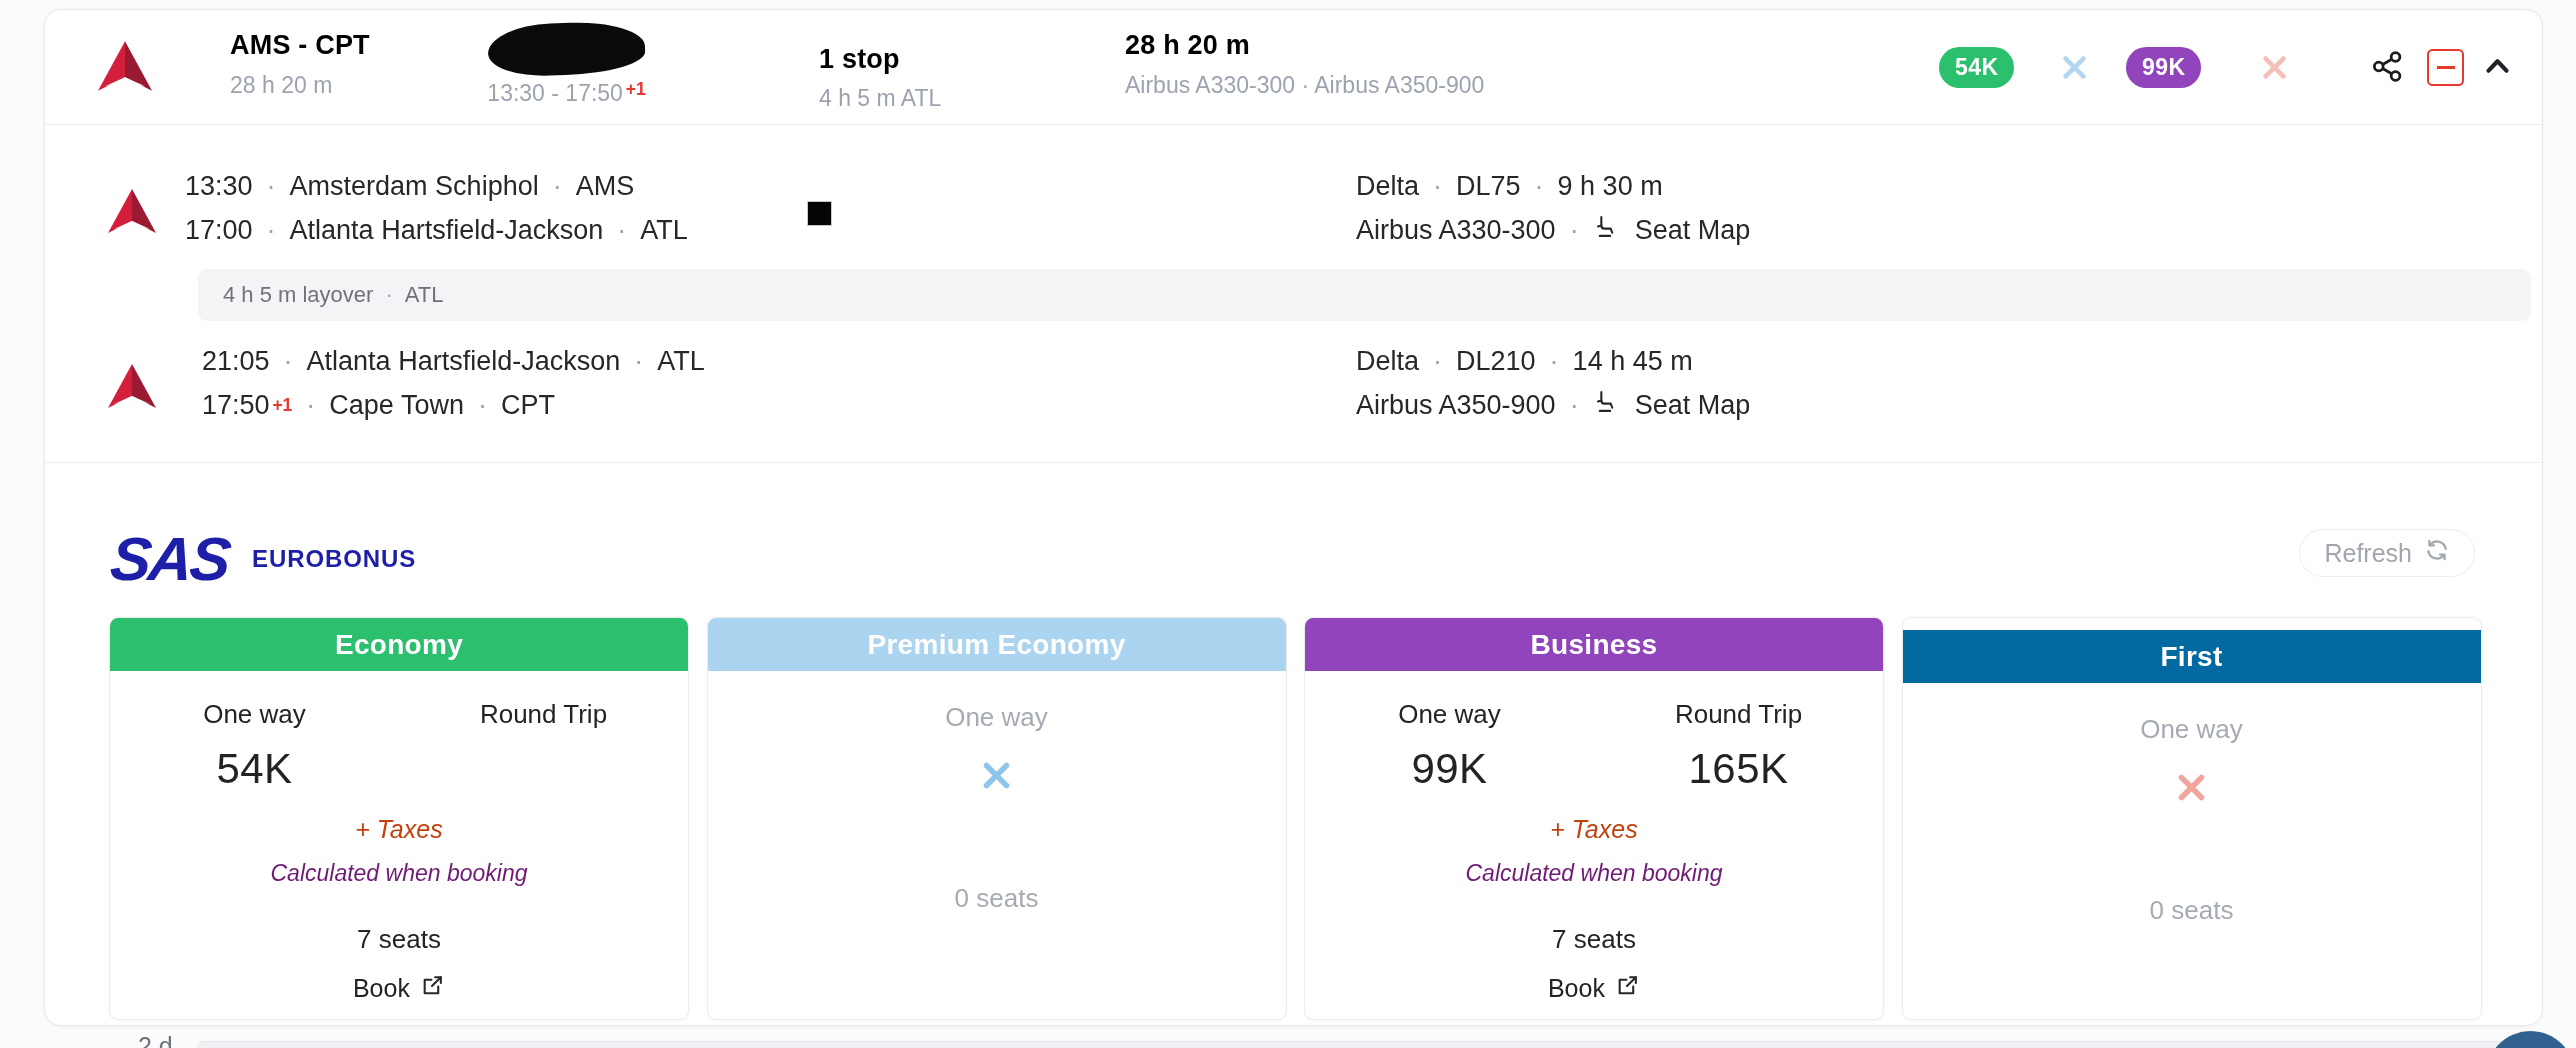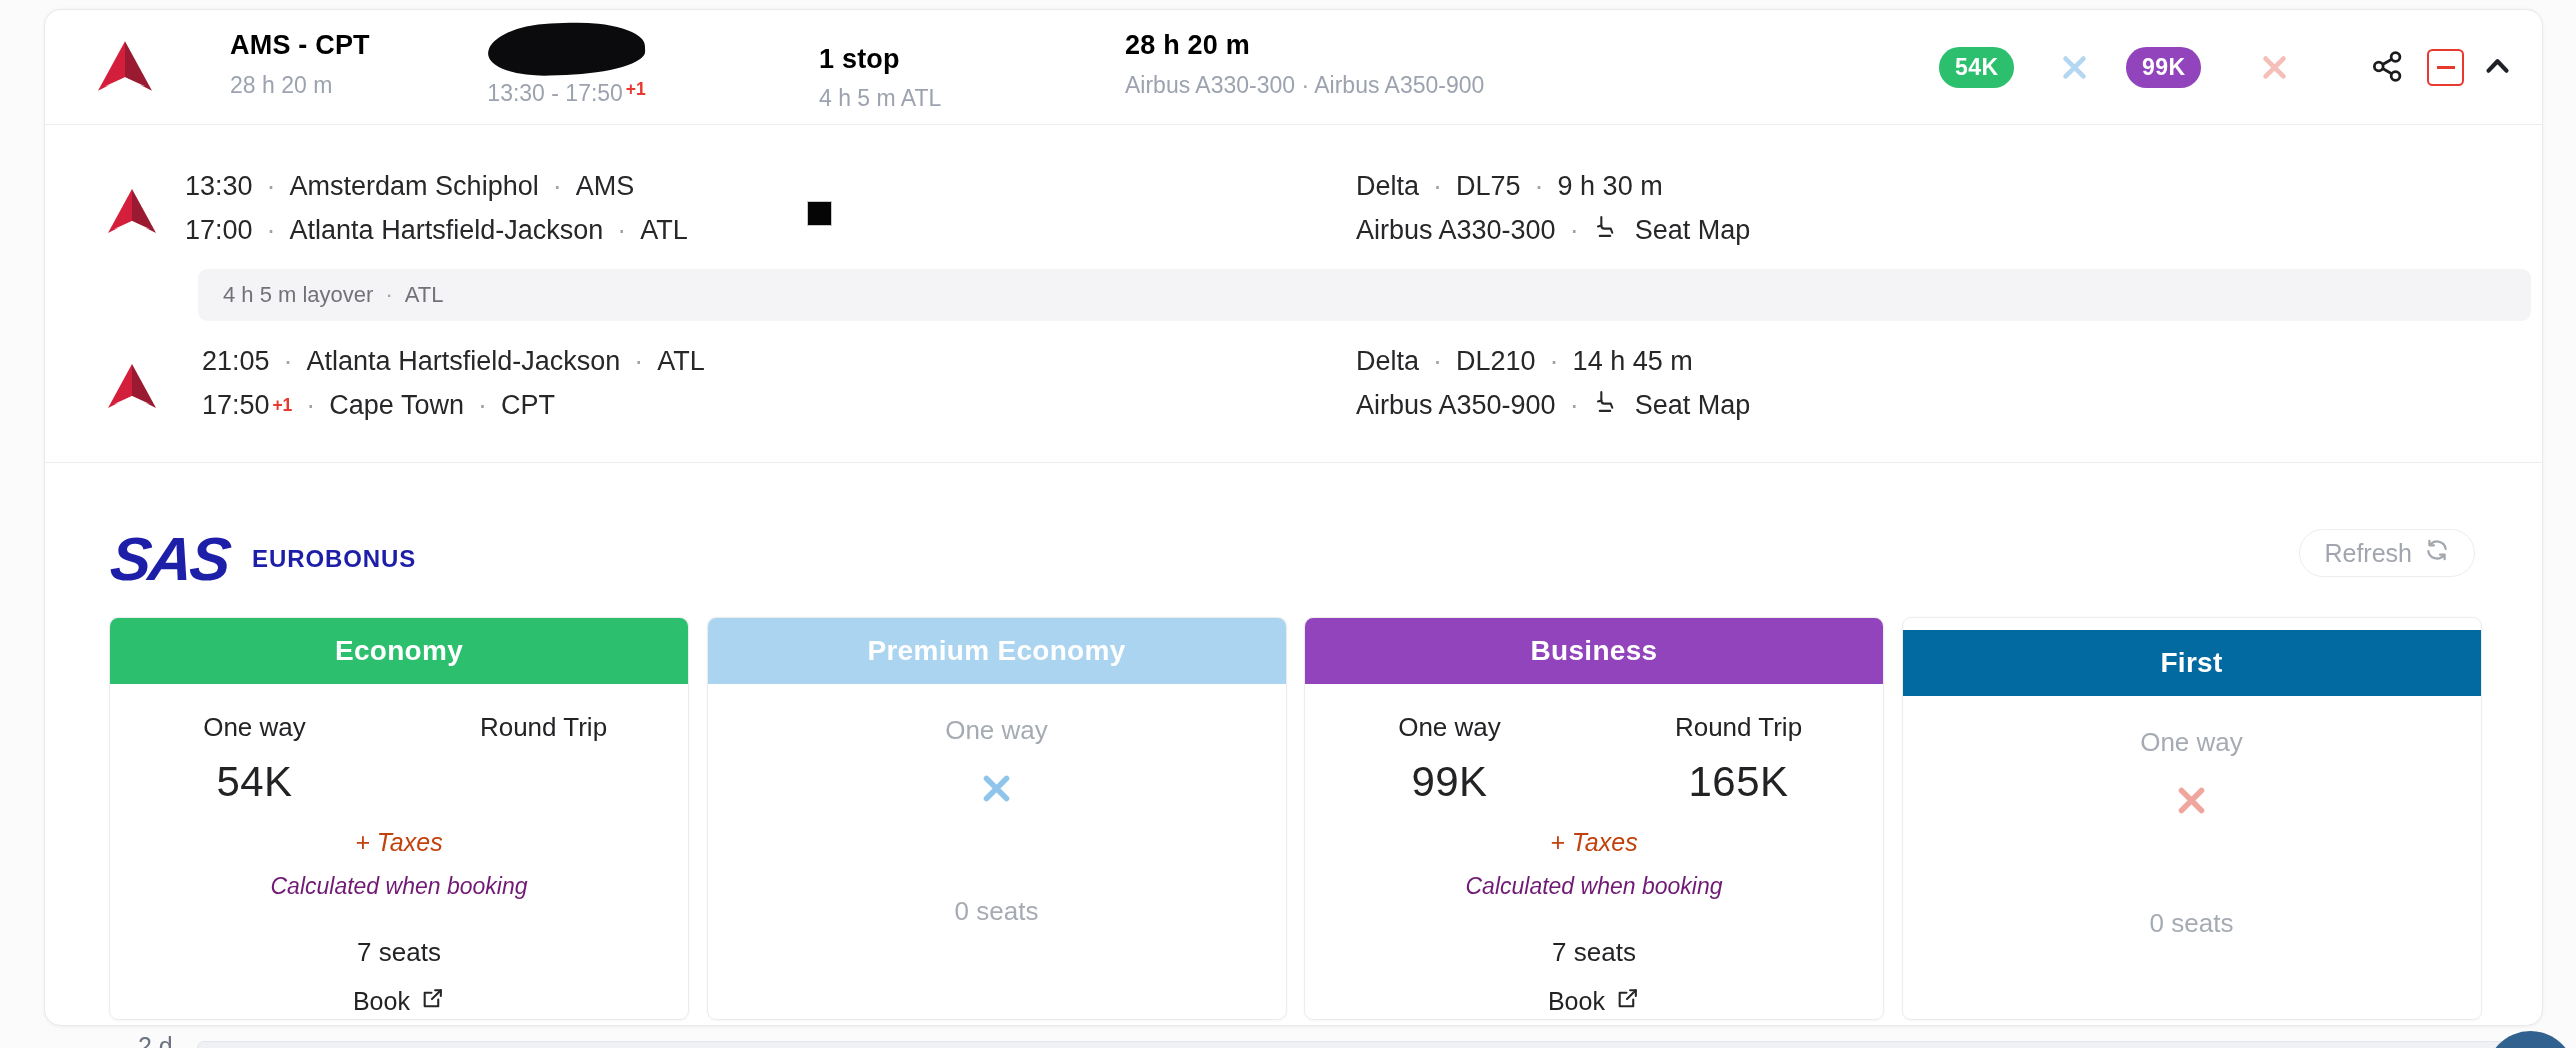--- a/index.html
+++ b/index.html
@@ -50,21 +50,21 @@
   .sas-row { position:absolute; left:66px; top:61px; display:flex; align-items:center; }
   .sas-word { font-size:61px; font-weight:700; font-style:italic; letter-spacing:-2.8px; transform:skewX(-6deg); }
   .sas-sub  { margin-left:24px; font-size:24px; font-weight:700; letter-spacing:0.9px; }
   .refresh-btn { position:absolute; right:67px; top:66px; height:48px; padding:0 24px;
     border:1.8px solid #ededf0; border-radius:24px; background:#fff; display:flex; align-items:center; gap:12px;
     font-size:25px; color:#a1a5ad; cursor:pointer; }
 
   .fare-row { position:absolute; left:64px; top:154px; display:flex; gap:17.5px; }
   .fare-card { width:580px; height:403px; background:#fff; border:0.9px solid #ececef; border-radius:9.2px;
     box-shadow:0 0.9px 2.8px rgba(0,0,0,.04); overflow:hidden; }
-  .fare-header { height:66px; display:flex; align-items:center; justify-content:center;
+  .fare-header { height:53px; display:flex; align-items:center; justify-content:center;
     color:#fff; font-size:28px; font-weight:700; letter-spacing:0.3px; }
   .fare-body { text-align:center; }
   .fare-cols { display:flex; margin-top:28px; }
   .fare-col { flex:1; }
   .fare-label { font-size:26px; font-weight:500; color:#232326; }
   .fare-value { font-size:42px; font-weight:500; color:#232326; margin-top:14.8px; letter-spacing:0.5px; }
   .fare-taxes { margin-top:22px; font-size:25px; font-style:italic; color:#c2410c; }
   .fare-calc  { margin-top:16px; font-size:23px; font-style:italic; color:#701a75; }
   .fare-seats { margin-top:37px; font-size:26px; font-weight:500; color:#232326; }
   .fare-book  { margin-top:18.5px; font-size:25px; font-weight:500; color:#232326;

